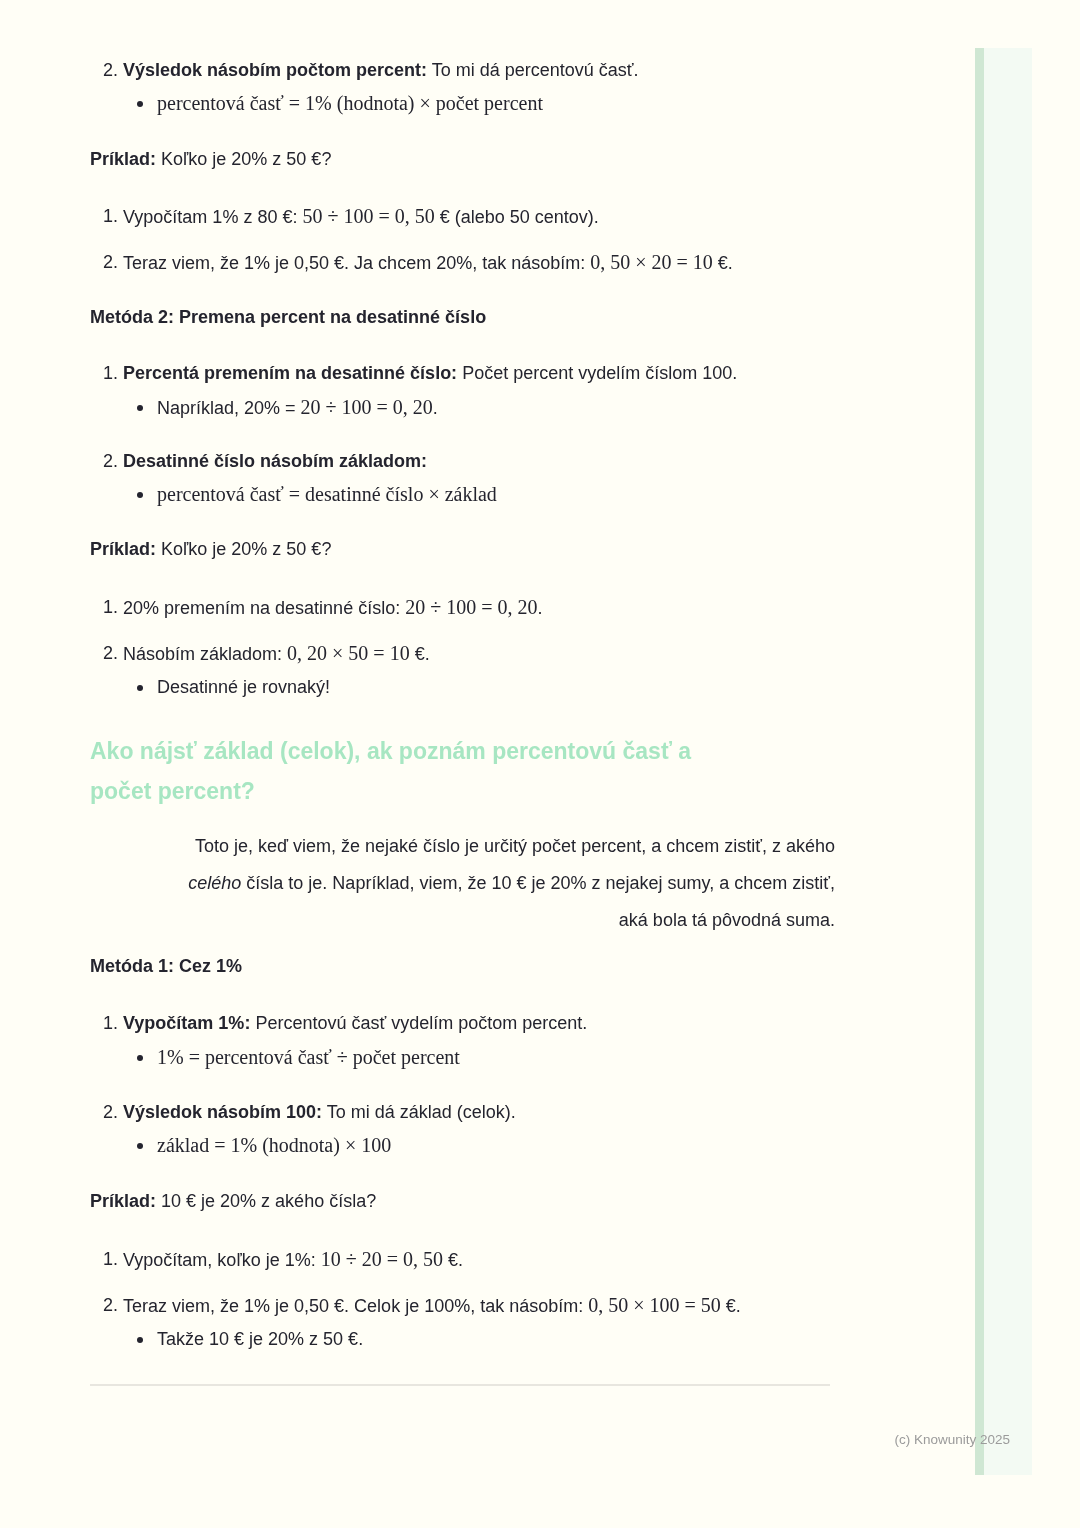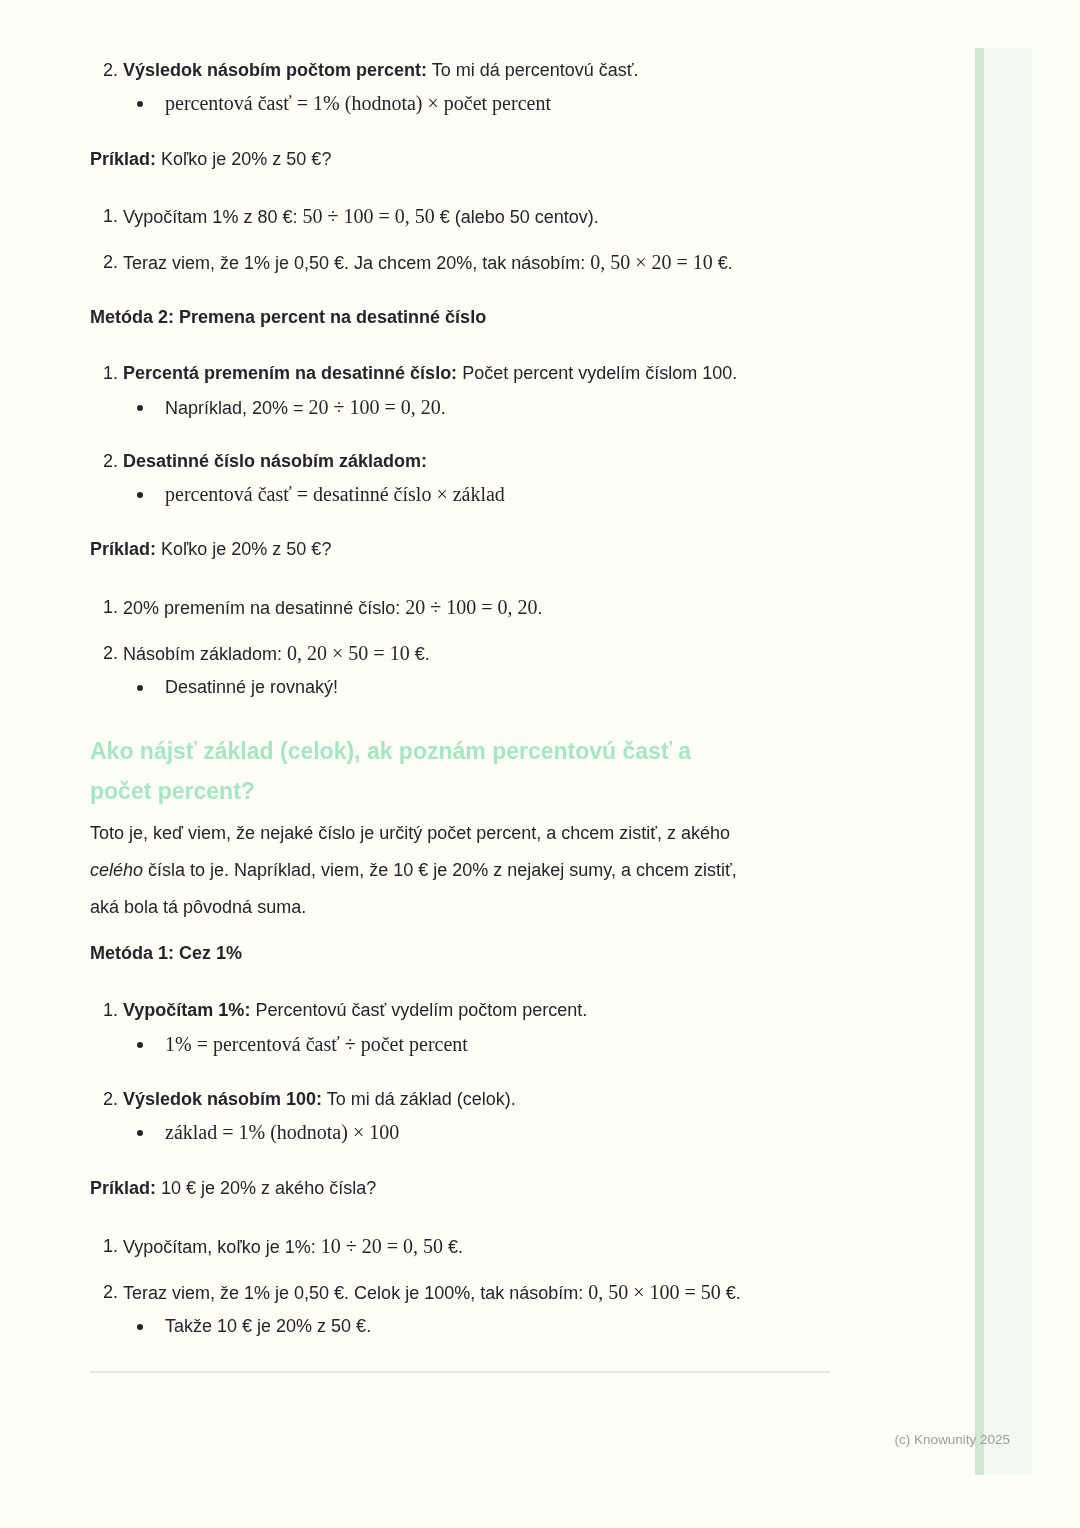--- a/index.html
+++ b/index.html
@@ -20,30 +20,30 @@
   b,.b{font-weight:700;}
   .math{font-family:"Liberation Serif", serif;font-size:20px;line-height:27px;}
   .it{font-style:italic;}
 
   
   .oli{display:flex;}
   .oli .num{flex:none;margin-left:13px;width:20px;}
   .oli .li-text{flex:1;}
 
   
-  .bullet{display:flex;gap:8px;}
+  .bullet{display:flex;}
   .bullet .dot{flex:none;width:6px;height:6px;border-radius:50%;background:var(--text,#24242e);margin:11px 0 0 47px;}
   .bullet .bl-text{margin-left:14px;flex:1;}
 
   .para{margin:0;}
   .h2{font-size:23px;line-height:40px;font-weight:700;color:var(--heading,#a7e6c2);}
   .intro{line-height:37px;}
 
   .mt6{margin-top:6px;}  .mt7{margin-top:7px;}  .mt14{margin-top:14px;}
-  .mt18{margin-top:18px;} .mt21{margin-top:4px;} .mt26{margin-top:26px;}
+  .mt18{margin-top:18px;} .mt21{margin-top:17px;text-align:right;} .mt26{margin-top:26px;}
   .mt27{margin-top:27px;} .mt28{margin-top:28px;} .mt29{margin-top:29px;}
   .mt30{margin-top:30px;} .mt31{margin-top:31px;}
 
   .divider{margin:31px 0 0 0;border:none;width:740px;height:2px;background:#e8e6df;}
   .copyright{position:absolute;top:1431px;right:70px;font-size:13.5px;line-height:18px;color:var(--muted,#9b9b9b);}
 </style>
 </head>
 <body style="--page-bg: #fffef6; --text: #24242e; --heading: #a7e6c2; --accent-bar: #cfe7d3; --accent-panel: #f3faf3; --muted: #9b9b9b;">
 
 <div class="accent-bar"></div>

